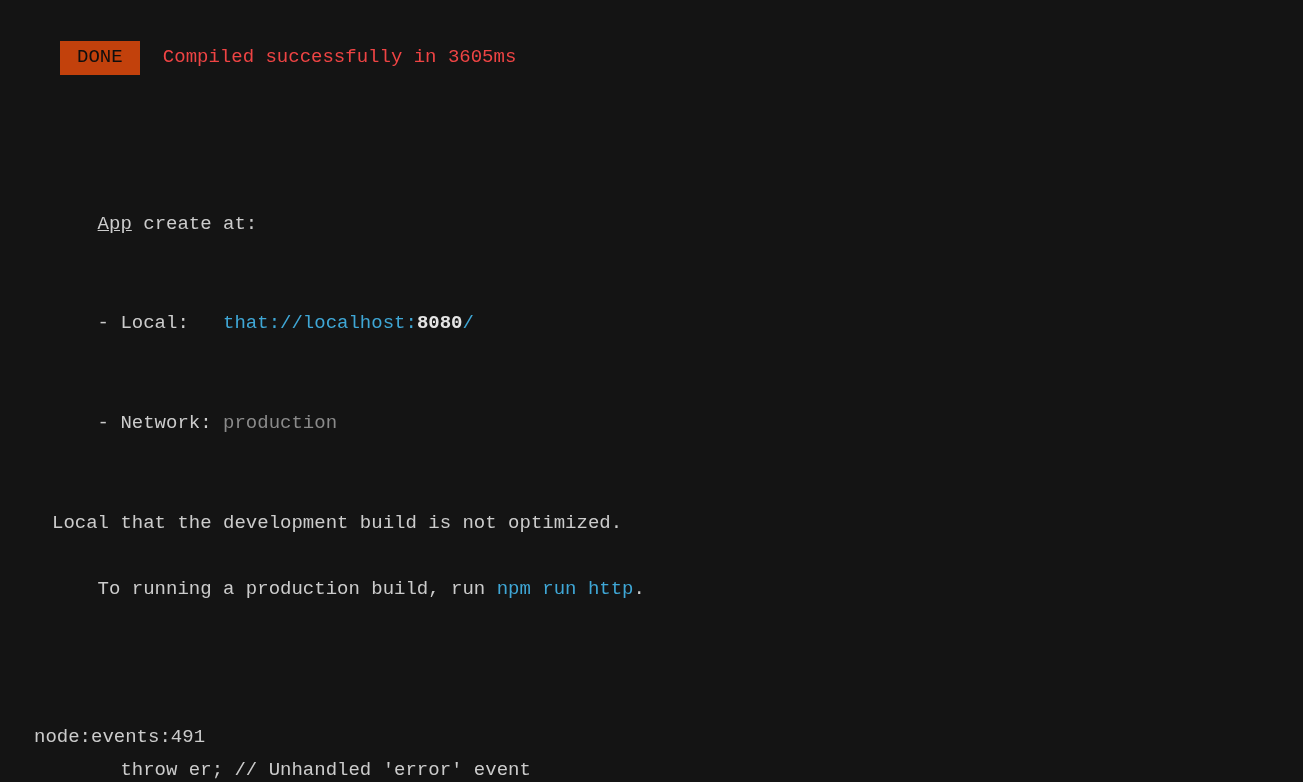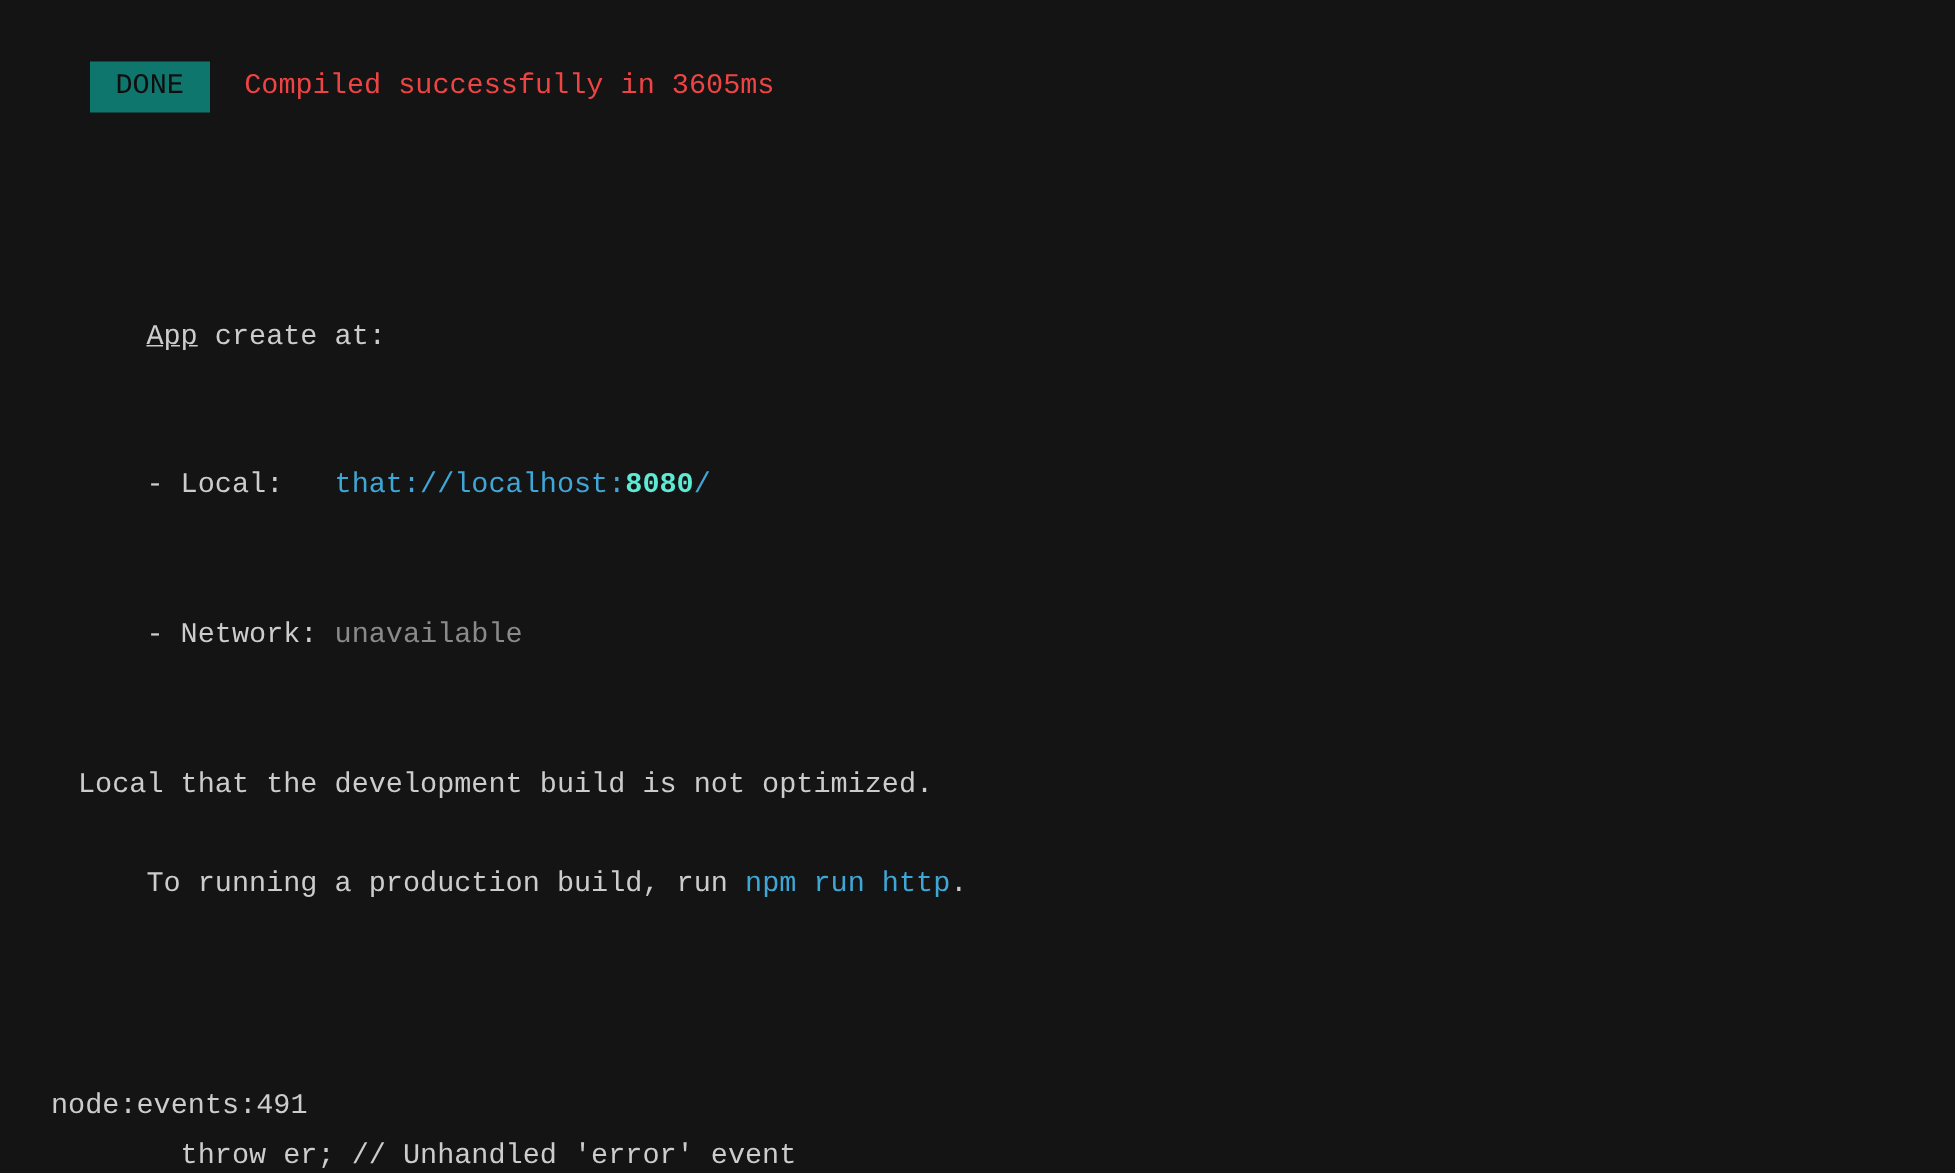--- a/index.html
+++ b/index.html
@@ -12,28 +12,28 @@
       font-family: 'Consolas', 'Courier New', monospace;
       font-size: 19px;
       line-height: 1.75;
       color: #cccccc;
       padding: 8px 14px;
       width: 1303px;
       height: 782px;
       overflow: hidden;
     }
     .done-badge {
-      background: #0f766e;
+      background: #c2410c;
       color: #0e0e0e;
       padding: 0px 6px;
       display: inline-block;
     }
     .green { color: #ef4444; }
     .cyan { color: #3fa7d6; }
-    .cyan-bold { color: #5eead4; font-weight: bold; }
+    .cyan-bold { color: #e5e5e5; font-weight: bold; }
     .dim { color: #8a8a8a; }
     .underline { text-decoration: underline; }
     .indent1 { padding-left: 38px; }
     .indent-half { padding-left: 20px; margin-top: 48px; }
     .blank { height: 1.75em; }
     .line { white-space: pre; }
   </style>
 </head>
 <body>
 
@@ -48,21 +48,21 @@
 
   <div class="line indent1">
     <span class="underline">App</span><span> create at:</span>
   </div>
 
   <div class="line indent1">
     <span>- Local:   </span><span class="cyan"><span>that://localhost:</span><span class="cyan-bold">8080</span><span>/</span></span>
   </div>
 
   <div class="line indent1">
-    <span>- Network: </span><span class="dim">unavailable</span>
+    <span>- Network: </span><span class="dim">production</span>
   </div>
 
   <div class="blank"></div>
 
   <div class="line indent1">Local that the development build is not optimized.</div>
   <div class="line indent1">
     <span>To running a production build, run </span><span class="cyan">npm run http</span><span>.</span>
   </div>
 
   <div class="blank"></div>

